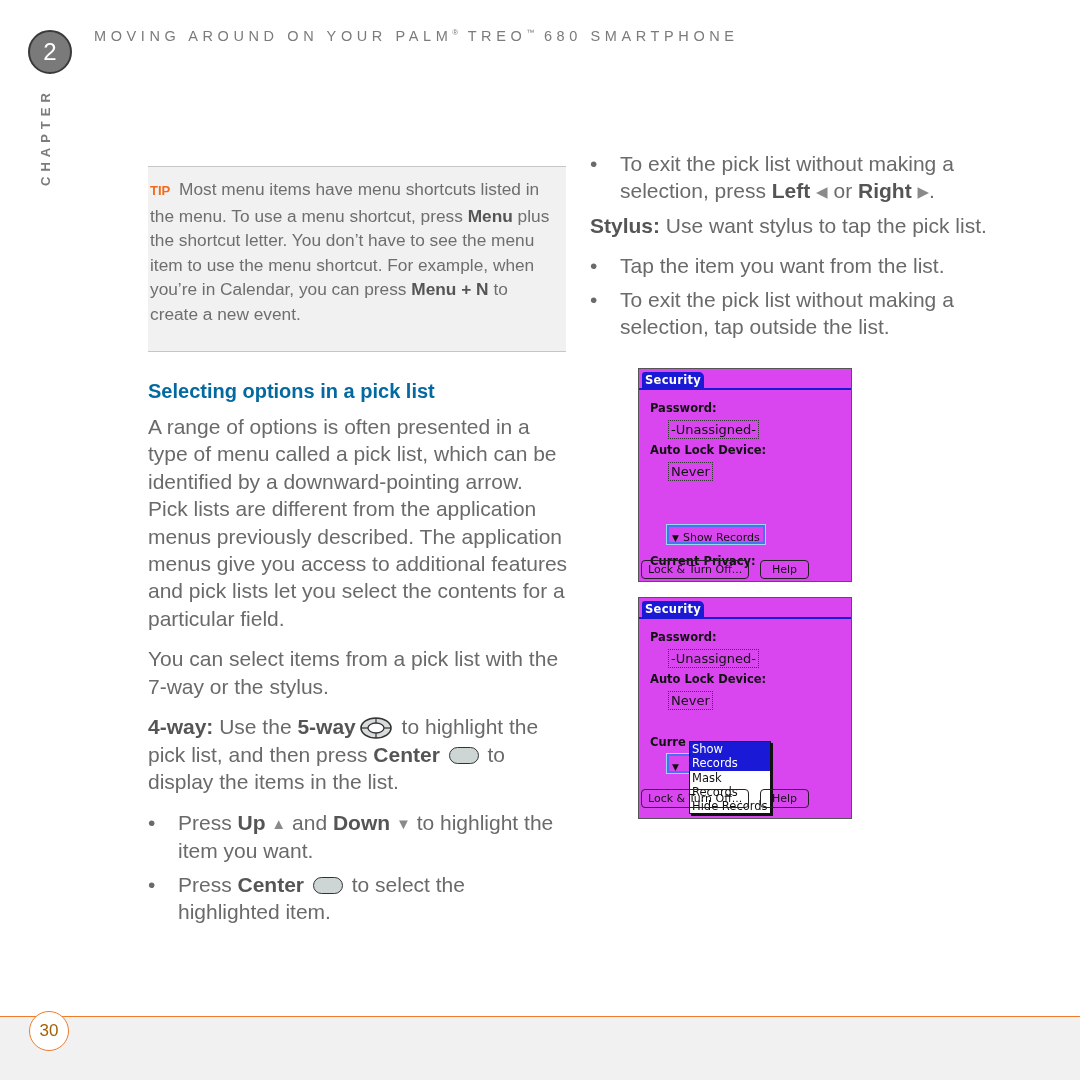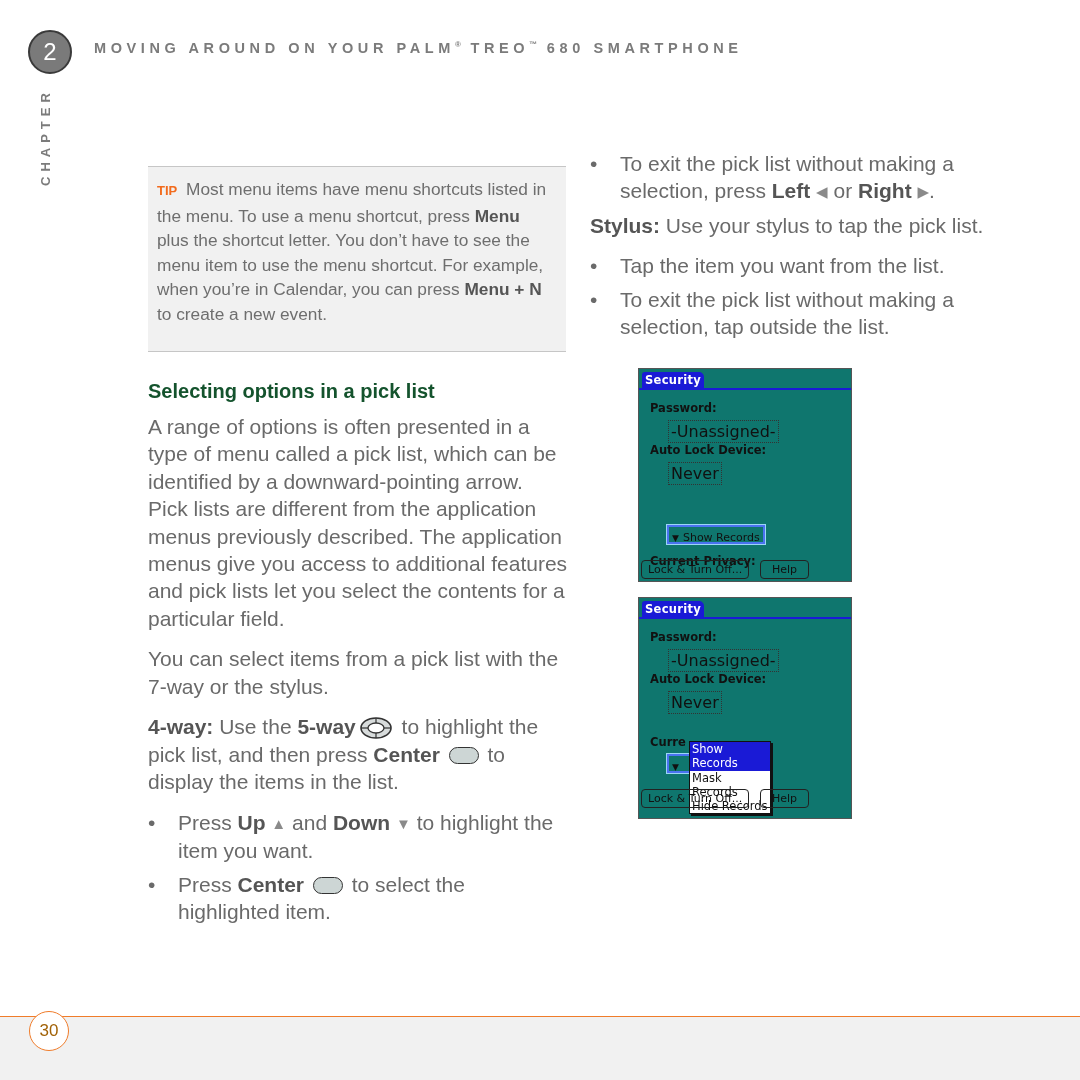--- a/index.html
+++ b/index.html
@@ -1,45 +1,45 @@
 <!DOCTYPE html>
 <html><head>
 <meta charset="utf-8">
 <style>
   html,body{margin:0;padding:0;}
   body{width:1080px;height:1080px;position:relative;background:#ffffff;overflow:hidden;font-family:"Liberation Sans",sans-serif;color:#6a6a6a;}
   .abs{position:absolute;}
   
   .chap-circle{left:28px;top:30px;width:44px;height:44px;border-radius:50%;background:#7a7a7a;border:2px solid #3a3a3a;box-sizing:border-box;color:#fff;font-size:24px;text-align:center;line-height:40px;}
-  .running-head{left:94px;top:40px;font-size:14.5px;letter-spacing:4.6px;color:#7b7b7b;white-space:nowrap;font-weight:bold;}
+  .running-head{left:94px;top:28px;font-size:14.5px;letter-spacing:4.6px;color:#7b7b7b;white-space:nowrap;}
   .running-head sup{font-size:8px;letter-spacing:1px;vertical-align:6px;}
   .chapter-label{left:34px;top:92px;width:26px;height:100px;}
   .chapter-label span{display:block;transform:rotate(-90deg);transform-origin:left top;position:absolute;left:4px;top:94px;font-size:13px;font-weight:bold;letter-spacing:5px;color:#7b7b7b;white-space:nowrap;}
   
-  .tip-box{left:148px;top:166px;width:418px;height:186px;background:#f1f1f1;border-top:1px solid #c6c6c6;border-bottom:1px solid #c6c6c6;box-sizing:border-box;padding:10px 12px 0 9px;font-size:17.3px;line-height:24.6px;color:#6e6e6e;}
+  .tip-box{left:148px;top:166px;width:418px;height:186px;background:#f1f1f1;border-top:1px solid #c6c6c6;border-bottom:1px solid #c6c6c6;box-sizing:border-box;padding:10px 12px 0 2px;font-size:17.3px;line-height:24.6px;color:#6e6e6e;}
   .tip-label{color:#f26b1d;font-weight:bold;font-size:13px;margin-right:4px;}
   b{color:#555;}
   
   .col-left{left:148px;top:380px;width:420px;}
-  .heading{font-size:20px;font-weight:bold;color:#14532d;margin:0 0 10px 0;}
+  .heading{font-size:20px;font-weight:bold;color:#0369a1;margin:0 0 10px 0;}
   .para{font-size:21px;line-height:27.4px;color:#6a6a6a;margin:0 0 13px 0;}
   .bullets{margin:0;padding:0;list-style:none;}
   .bullets li{position:relative;padding-left:30px;font-size:21px;line-height:27.4px;color:#6a6a6a;margin:0 0 6px 0;}
   .bullets li .dot{position:absolute;left:0;top:0;}
   .tri{display:inline-block;color:#8a8a8a;font-size:15px;vertical-align:1px;}
   .btn-icon{display:inline-block;width:30px;height:17px;border:1.6px solid #333;border-radius:9px;background:#cdd6d5;vertical-align:-2px;box-sizing:border-box;margin:0 3px;}
   .fiveway-icon{display:inline-block;width:36px;height:26px;vertical-align:-7px;margin:0 2px;}
   
   .col-right{left:590px;top:150px;width:440px;}
   
-  .palm{position:absolute;width:214px;background:#0f766e;border:1.5px solid #555;box-sizing:border-box;font-family:"DejaVu Sans",sans-serif;color:#111;}
+  .palm{position:absolute;width:214px;background:#d946ef;border:1.5px solid #555;box-sizing:border-box;font-family:"DejaVu Sans",sans-serif;color:#111;}
   .palm .tabbar{height:19px;border-bottom:2.5px solid #1a1ad6;position:relative;}
   .palm .tab{position:absolute;left:3px;top:3px;background:#1a1ad6;color:#fff;font-weight:bold;font-size:11.5px;padding:1px 3px 1px 3px;border-radius:3px 5px 0 0;letter-spacing:0.3px;}
   .palm .lbl{position:absolute;left:11px;font-weight:bold;font-size:11.5px;}
-  .palm .dotted{position:absolute;border:1px dotted #333;font-size:16px;padding:1px 2px;}
+  .palm .dotted{position:absolute;border:1px dotted #333;font-size:13px;padding:1px 2px;}
   .palm .picker{position:absolute;left:28px;border:2px solid #4a72f0;box-shadow:0 0 0 1px #9ad6f5;font-size:11px;padding:0 3px 0 3px;height:15px;line-height:21px;}
   .palm .picker .arrow{font-size:9px;margin-right:4px;}
   .palm .pbtn{position:absolute;border:1.3px solid #222;border-radius:4px;font-size:11px;height:17px;line-height:17px;padding:0 6px;top:auto;}
   .palm .popup{position:absolute;left:50px;background:#fff;border:1.5px solid #111;box-shadow:2px 2px 0 #111;font-size:11.5px;line-height:14.3px;width:80px;}
   .palm .popup div{padding:0 2px;}
   .palm .popup .sel{background:#1a1ad6;color:#fff;}
   
   .footer-bar{left:0;top:1016px;width:1080px;height:64px;background:#f1f1f1;border-top:1.5px solid #f07c2a;}
   .page-circle{left:29px;top:1011px;width:40px;height:40px;border-radius:50%;background:#fff;border:1.5px solid #f07c2a;box-sizing:border-box;text-align:center;line-height:38px;font-size:17px;color:#a16207;}
 </style>
@@ -69,21 +69,21 @@
   <ul class="bullets">
     <li><span class="dot">•</span><span>Press </span><b>Up</b> <span class="tri">▲</span><span> and </span><b>Down</b> <span class="tri">▼</span><span> to highlight the item you want.</span></li>
     <li><span class="dot">•</span><span>Press </span><b>Center</b> <span class="btn-icon"></span><span> to select the highlighted item.</span></li>
   </ul>
 </div>
 
 <div class="abs col-right">
   <ul class="bullets">
     <li><span class="dot">•</span><span>To exit the pick list without making a selection, press </span><b>Left</b> <span class="tri">◀</span><span> or </span><b>Right</b> <span class="tri">▶</span><span>.</span></li>
   </ul>
-  <p class="para" style="margin-top:4px;"><b>Stylus:</b><span> Use your stylus to tap the pick list.</span></p>
+  <p class="para" style="margin-top:4px;"><b>Stylus:</b><span> Use want stylus to tap the pick list.</span></p>
   <ul class="bullets">
     <li><span class="dot">•</span><span>Tap the item you want from the list.</span></li>
     <li><span class="dot">•</span><span>To exit the pick list without making a selection, tap outside the list.</span></li>
   </ul>
 </div>
 
 <div class="palm" style="left:638px;top:368px;height:214px;">
   <div class="tabbar">
       <span class="tab">Security</span>
     </div>

